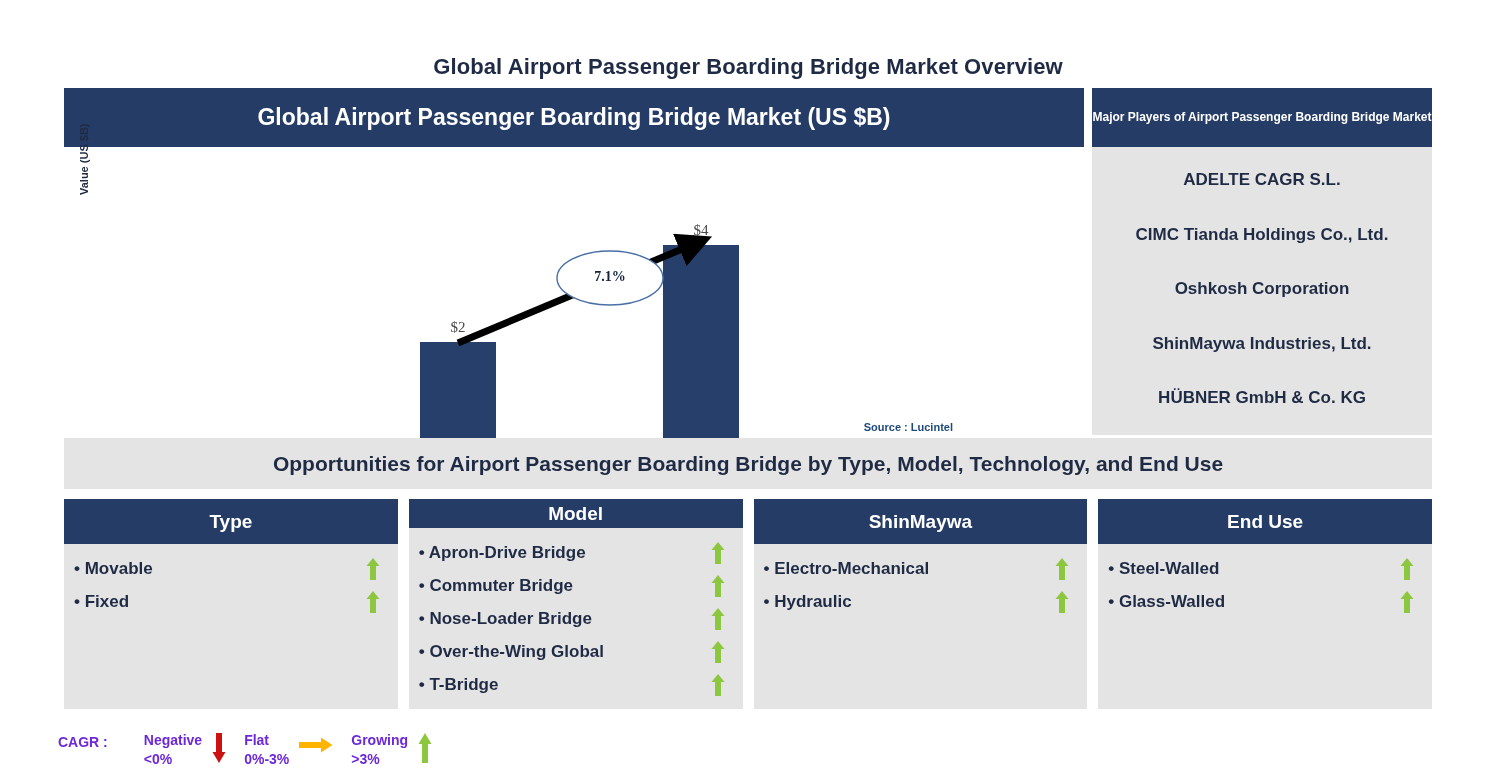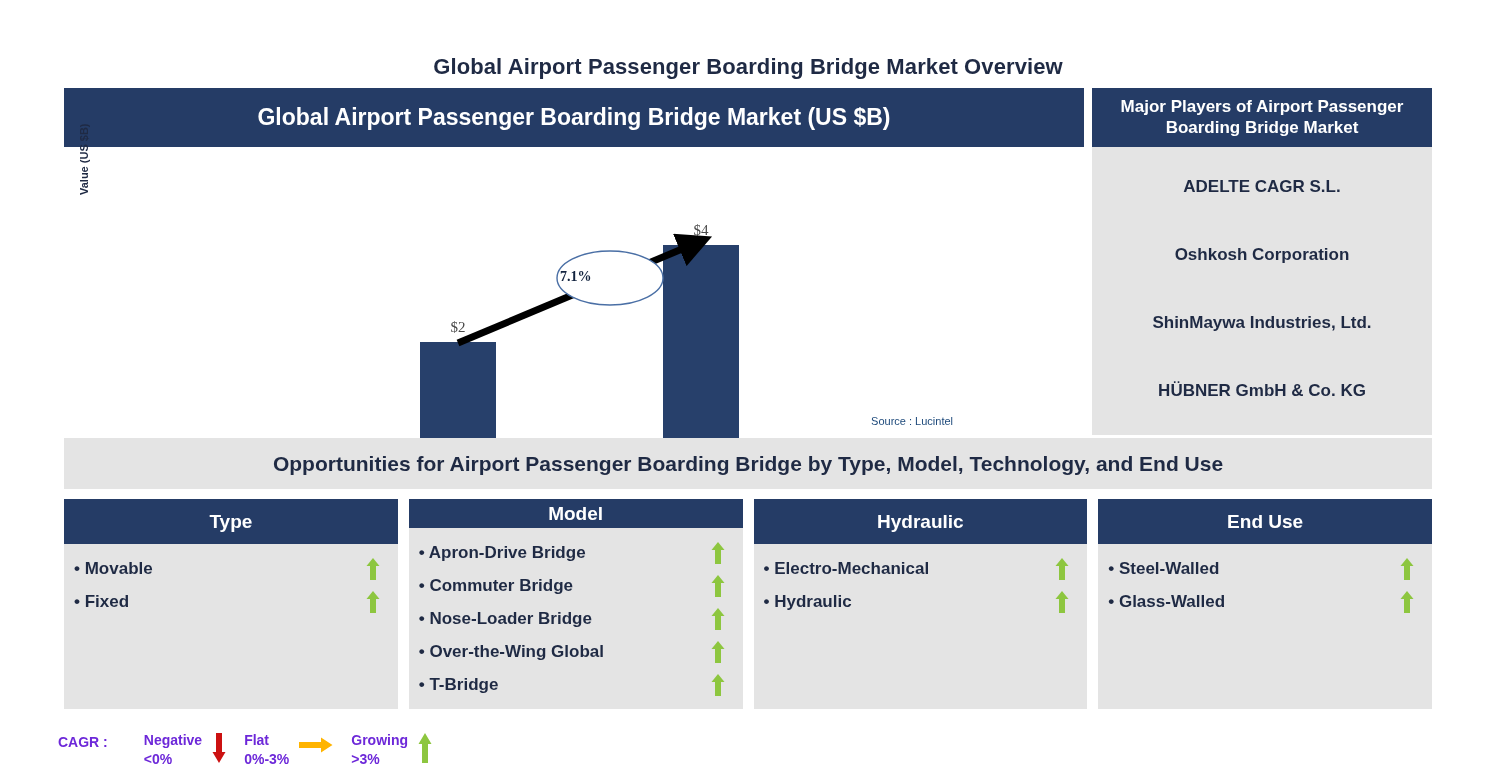--- a/index.html
+++ b/index.html
@@ -71,21 +71,21 @@
 
   .players-panel {
     width: 340px;
     height: 347px;
     background: #e4e4e4;
     display: flex;
     flex-direction: column;
   }
   .players-panel .panel-header {
     height: 59px;
-    font-size: 17px;
+    font-size: 12px;
     padding: 0 0;
   }
   .players-list {
     flex: 1;
     display: flex;
     flex-direction: column;
     justify-content: space-around;
     align-items: center;
     padding: 6px 6px 10px 6px;
     box-sizing: border-box;
@@ -154,32 +154,32 @@
     left: 0; top: 0;
     width: 1020px;
     height: 288px;
     pointer-events: none;
   }
   .cagr-text {
     position: absolute;
     left: 496px;
     top: 122px;
     width: 100px;
-    text-align: left;
+    text-align: center;
     font-size: 14px;
     font-weight: bold;
     color: #12233f;
     font-family: "Liberation Serif", serif;
   }
   .source-note {
     position: absolute;
     right: 131px;
-    bottom: 8px;
+    bottom: 2px;
     font-size: 11px;
-    font-weight: normal;
+    font-weight: bold;
     color: #1e4a7b;
     text-align: right;
   }
 
   
   .opp-banner {
     position: absolute;
     left: 64px;
     top: 438px;
     width: 1368px;
@@ -312,20 +312,21 @@
       <div class="cagr-text">7.1%</div>
 
       <div class="source-note">Source : Lucintel</div>
     </div>
   </div>
 
   <div class="players-panel">
     <div class="panel-header">Major Players of Airport Passenger Boarding Bridge Market</div>
     <div class="players-list">
       <div class="player-item">ADELTE CAGR S.L.</div>
+      <div class="player-item">CIMC Tianda Holdings Co., Ltd.</div>
       <div class="player-item">Oshkosh Corporation</div>
       <div class="player-item">ShinMaywa Industries, Ltd.</div>
       <div class="player-item">HÜBNER GmbH &amp; Co. KG</div>
     </div>
   </div>
 </div>
 
 <div class="opp-banner">Opportunities for Airport Passenger Boarding Bridge by Type, Model, Technology, and End Use</div>
 
 <div class="opp-columns">
@@ -378,21 +379,21 @@
       <div class="opp-item">
         <span class="opp-item-label">• T-Bridge</span>
         <span class="arrow-up"><svg viewBox="0 0 14 22" width="14" height="22">
               <polygon points="7,0 13.5,8 10,8 10,22 4,22 4,8 0.5,8" fill="#8dc63f"></polygon>
             </svg></span>
       </div>
     </div>
   </div>
 
   <div class="opp-col">
-    <div class="opp-col-header">Hydraulic</div>
+    <div class="opp-col-header">ShinMaywa</div>
     <div class="opp-col-body">
       <div class="opp-item">
         <span class="opp-item-label">• Electro-Mechanical</span>
         <span class="arrow-up"><svg viewBox="0 0 14 22" width="14" height="22">
               <polygon points="7,0 13.5,8 10,8 10,22 4,22 4,8 0.5,8" fill="#8dc63f"></polygon>
             </svg></span>
       </div>
       <div class="opp-item">
         <span class="opp-item-label">• Hydraulic</span>
         <span class="arrow-up"><svg viewBox="0 0 14 22" width="14" height="22">

